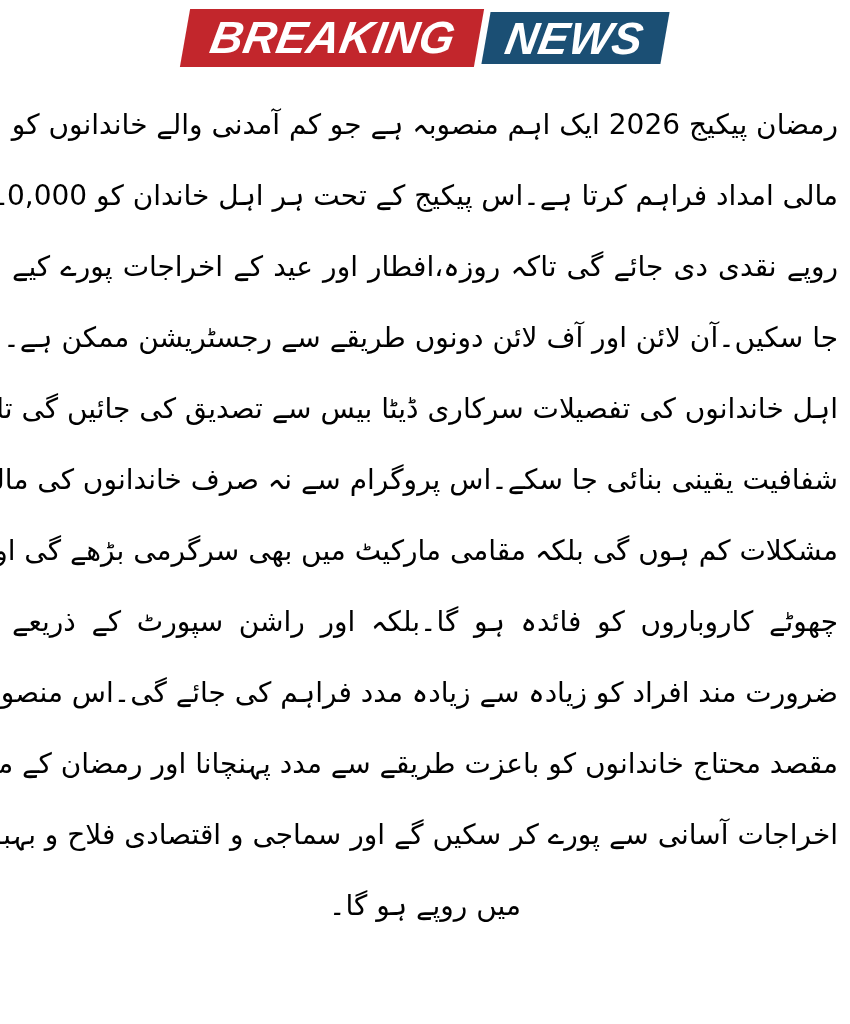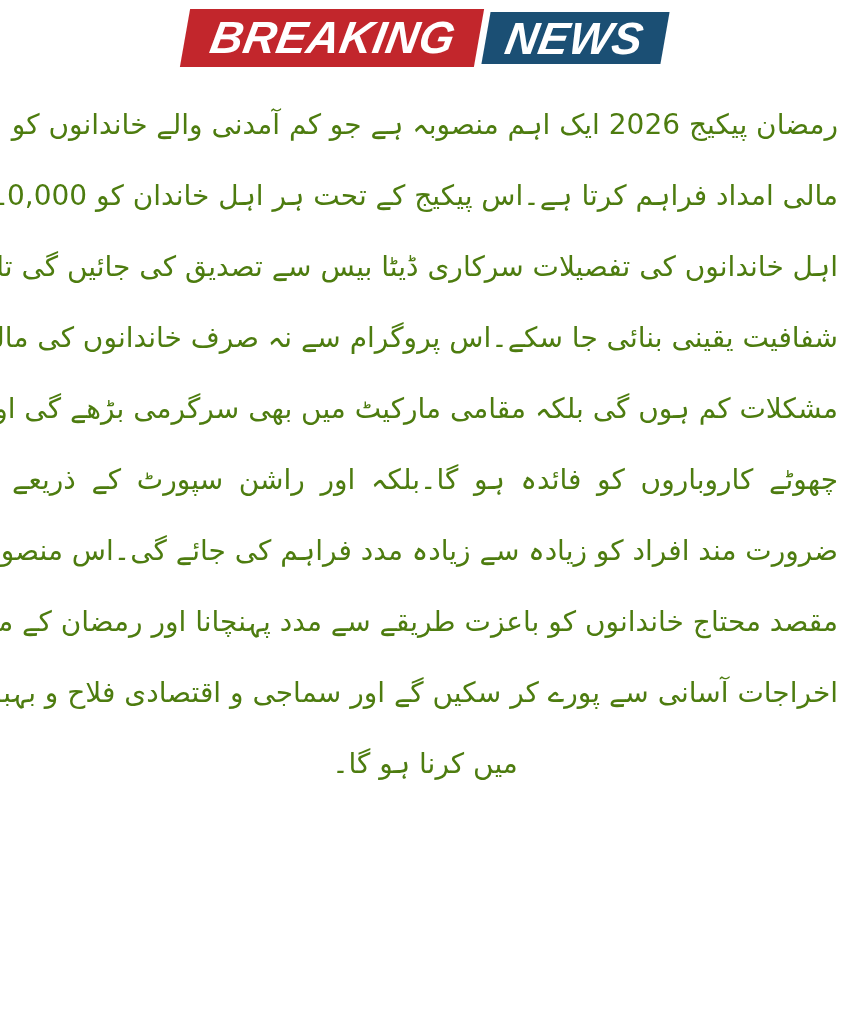--- a/index.html
+++ b/index.html
@@ -49,21 +49,21 @@
     line-height: 1;
     color: #ffffff;
     letter-spacing: 0.5px;
     white-space: nowrap;
   }
 
   
   .article {
     margin: 22px 12px 0 12px;
     direction: rtl;
-    color: #4d7c0f;
+    color: #000000;
   }
   .article-line {
     font-family: "DejaVu Sans", sans-serif;
     font-size: 28px;
     line-height: 71px;
     text-align: justify;
     text-align-last: justify;
     white-space: nowrap;
   }
   .article-line.centered {
@@ -81,21 +81,23 @@
     </div>
     <div class="seg seg-news">
       <span class="seg-label">NEWS</span>
     </div>
   </div>
 </div>
 
 <div class="article" dir="rtl" lang="ur">
   <div class="article-line">رمضان پیکیج 2026 ایک اہم منصوبہ ہے جو کم آمدنی والے خاندانوں کو</div>
   <div class="article-line">مالی امداد فراہم کرتا ہے۔اس پیکیج کے تحت ہر اہل خاندان کو 10,000</div>
+  <div class="article-line">روپے نقدی دی جائے گی تاکہ روزہ،افطار اور عید کے اخراجات پورے کیے</div>
+  <div class="article-line">جا سکیں۔آن لائن اور آف لائن دونوں طریقے سے رجسٹریشن ممکن ہے۔</div>
   <div class="article-line">اہل خاندانوں کی تفصیلات سرکاری ڈیٹا بیس سے تصدیق کی جائیں گی تاکہ</div>
   <div class="article-line">شفافیت یقینی بنائی جا سکے۔اس پروگرام سے نہ صرف خاندانوں کی مالی</div>
   <div class="article-line">مشکلات کم ہوں گی بلکہ مقامی مارکیٹ میں بھی سرگرمی بڑھے گی اور</div>
   <div class="article-line">چھوٹے کاروباروں کو فائدہ ہو گا۔بلکہ اور راشن سپورٹ کے ذریعے</div>
   <div class="article-line">ضرورت مند افراد کو زیادہ سے زیادہ مدد فراہم کی جائے گی۔اس منصوبے کا</div>
   <div class="article-line">مقصد محتاج خاندانوں کو باعزت طریقے سے مدد پہنچانا اور رمضان کے مہینے</div>
   <div class="article-line">اخراجات آسانی سے پورے کر سکیں گے اور سماجی و اقتصادی فلاح و بہبود</div>
-  <div class="article-line centered">میں کرنا ہو گا۔</div>
+  <div class="article-line centered">میں روپے ہو گا۔</div>
 </div>
 
 </body></html>

